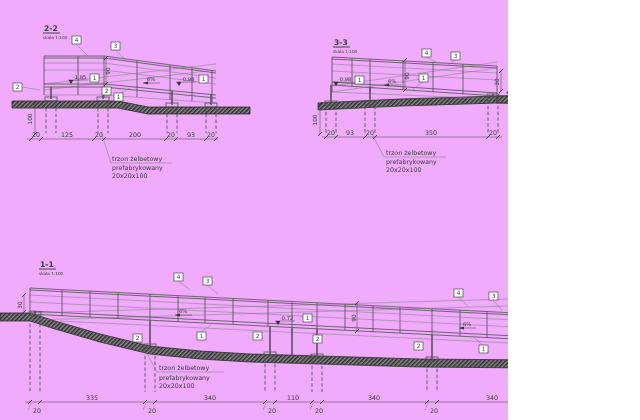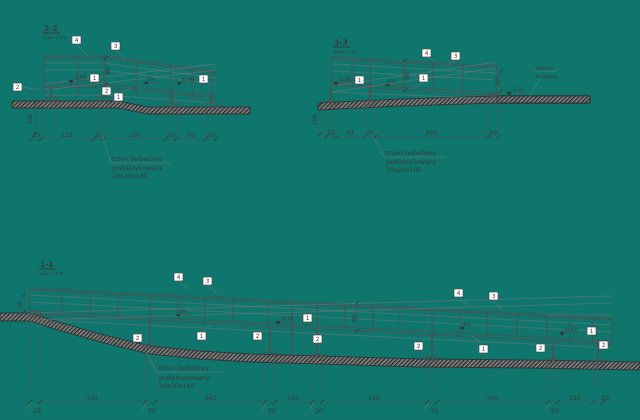--- a/index.html
+++ b/index.html
@@ -1,16 +1,16 @@
 <!DOCTYPE html>
 <html><head>
 <meta charset="utf-8">
 <style>
   html,body{margin:0;padding:0;background:#fff;}
-  .stage{width:640px;height:420px;position:relative;background:#0f766e;overflow:hidden;}
+  .stage{width:508px;height:420px;position:relative;background:#f0abfc;overflow:hidden;}
   svg text{fill:#3a3a3a;font-family:"DejaVu Sans","Liberation Sans",sans-serif;}
   .s{stroke:#4f4f4f;stroke-width:.8;fill:none;}
   .sw2{stroke-width:1.5;}
   .thin{stroke:#7a7a7a;stroke-width:.5;fill:none;}
   .dsh{stroke:#565656;stroke-width:.9;fill:none;stroke-dasharray:3.5 2.3;}
   .dim{stroke:#4d4d4d;stroke-width:.55;fill:none;}
   .tick{stroke:#353535;stroke-width:.9;fill:none;}
   .gnd{fill:url(#ht);stroke:#2c2c2c;stroke-width:.8;}
   .cbx{fill:#fff;stroke:#4a4a4a;stroke-width:.7;}
   .mk{fill:#333;}

